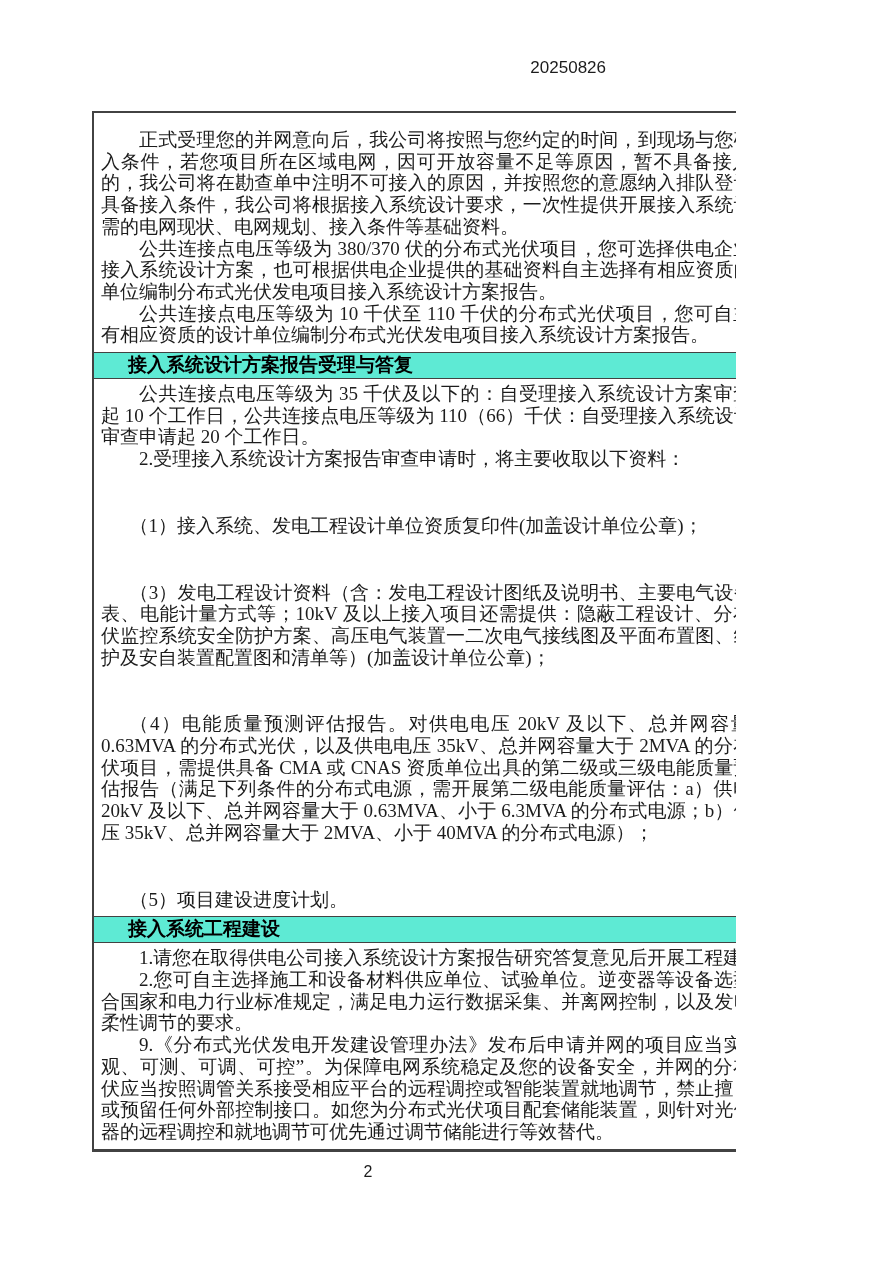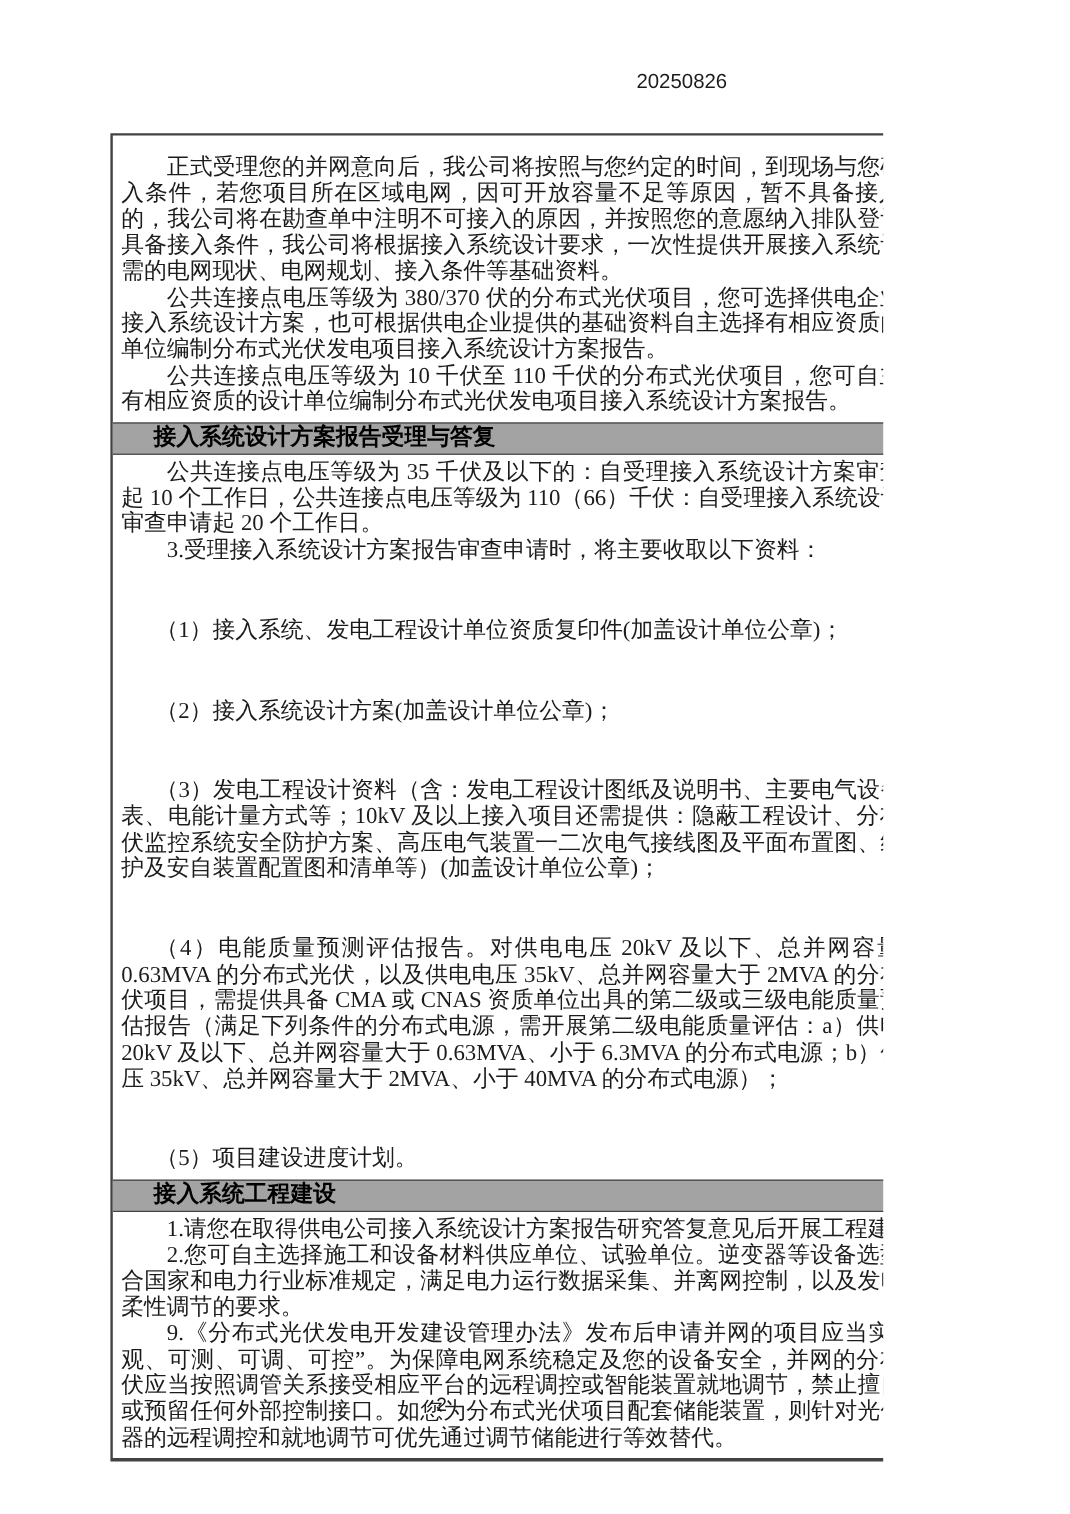--- a/index.html
+++ b/index.html
@@ -37,21 +37,21 @@
   .cell p {
     margin: 0;
     font-size: 19px;
     line-height: 21.7px;
     text-align: justify;
     text-justify: inter-ideograph;
     text-indent: 2em;
   }
   .cell p.sub { text-indent: 1.5em; margin-top: 45px; }
   .section-bar {
-    background: #a3a3a3;
+    background: #5eead4;
     border-top: 1px solid #424242;
     border-bottom: 1px solid #424242;
     padding: 1px 7px 2px 34px;
     font-size: 19px;
     font-weight: bold;
     line-height: 22px;
     color: #000000;
   }
   .pagenum {
     position: absolute;
@@ -76,23 +76,22 @@
     <div class="cell intro">
       <p>正式受理您的并网意向后，我公司将按照与您约定的时间，到现场与您确认接入条件，若您项目所在区域电网，因可开放容量不足等原因，暂不具备接入条件的，我公司将在勘查单中注明不可接入的原因，并按照您的意愿纳入排队登记。若具备接入条件，我公司将根据接入系统设计要求，一次性提供开展接入系统设计所需的电网现状、电网规划、接入条件等基础资料。</p>
       <p>公共连接点电压等级为 380/370 伏的分布式光伏项目，您可选择供电企业典型接入系统设计方案，也可根据供电企业提供的基础资料自主选择有相应资质的设计单位编制分布式光伏发电项目接入系统设计方案报告。</p>
       <p>公共连接点电压等级为 10 千伏至 110 千伏的分布式光伏项目，您可自主选择有相应资质的设计单位编制分布式光伏发电项目接入系统设计方案报告。</p>
     </div>
 
     <div class="section-bar">接入系统设计方案报告受理与答复</div>
 
     <div class="cell">
       <p>公共连接点电压等级为 35 千伏及以下的：自受理接入系统设计方案审查申请起 10 个工作日，公共连接点电压等级为 110（66）千伏：自受理接入系统设计方案审查申请起 20 个工作日。</p>
-      <p>3.受理接入系统设计方案报告审查申请时，将主要收取以下资料：</p>
+      <p>2.受理接入系统设计方案报告审查申请时，将主要收取以下资料：</p>
       <p class="sub">（1）接入系统、发电工程设计单位资质复印件(加盖设计单位公章)；</p>
-      <p class="sub">（2）接入系统设计方案(加盖设计单位公章)；</p>
       <p class="sub">（3）发电工程设计资料（含：发电工程设计图纸及说明书、主要电气设备一览表、电能计量方式等；10kV 及以上接入项目还需提供：隐蔽工程设计、分布式光伏监控系统安全防护方案、高压电气装置一二次电气接线图及平面布置图、继电保护及安自装置配置图和清单等）(加盖设计单位公章)；</p>
       <p class="sub">（4）电能质量预测评估报告。对供电电压 20kV 及以下、总并网容量大于 0.63MVA 的分布式光伏，以及供电电压 35kV、总并网容量大于 2MVA 的分布式光伏项目，需提供具备 CMA 或 CNAS 资质单位出具的第二级或三级电能质量预测评估报告（满足下列条件的分布式电源，需开展第二级电能质量评估：a）供电电压 20kV 及以下、总并网容量大于 0.63MVA、小于 6.3MVA 的分布式电源；b）供电电压 35kV、总并网容量大于 2MVA、小于 40MVA 的分布式电源）；</p>
       <p class="sub">（5）项目建设进度计划。</p>
     </div>
 
     <div class="section-bar">接入系统工程建设</div>
 
     <div class="cell">
       <p>1.请您在取得供电公司接入系统设计方案报告研究答复意见后开展工程建设。</p>
       <p>2.您可自主选择施工和设备材料供应单位、试验单位。逆变器等设备选型应符合国家和电力行业标准规定，满足电力运行数据采集、并离网控制，以及发电功率柔性调节的要求。</p>

